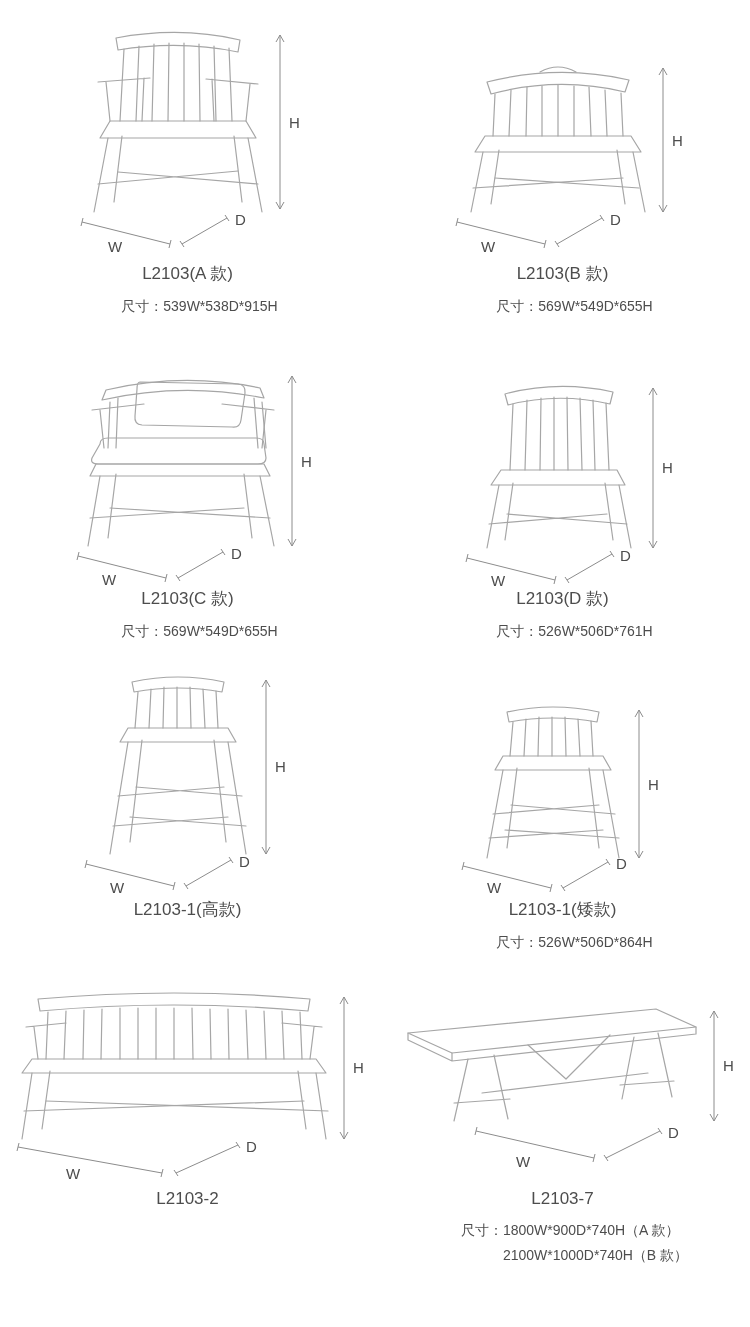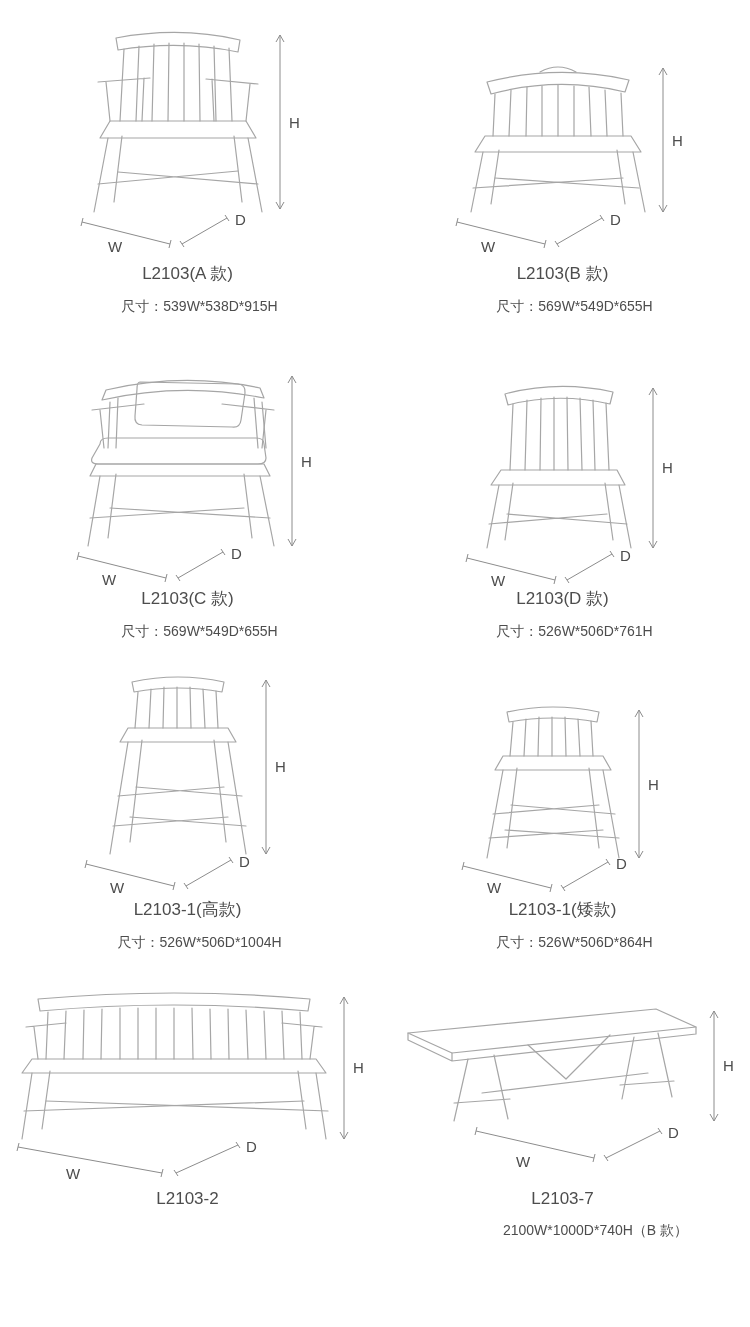--- a/index.html
+++ b/index.html
@@ -163,21 +163,20 @@
             <path d="M28,198 L116,220 M27,202 L29,194 M115,224 L117,216"></path>
             <path d="M128,220 L173,194 M126,217 L130,223 M171,191 L175,197"></path>
           </g>
           <text x="217" y="106">H</text>
           <text x="52" y="227">W</text>
           <text x="181" y="201">D</text>
         </svg>
       </div>
       <div class="caption">
         <div class="pname">L2103-1(高款)</div>
-        <div class="psize">尺寸：526W*506D*1004H</div>
       </div>
     </div>
 
     <div class="cell">
       <div class="drawbox">
         <svg width="260" height="228" viewBox="0 0 260 228">
           <g class="sketch">
             <path d="M74,46 Q120,36 166,46 L164,56 Q120,48 76,56 Z"></path>
             <path d="M80,56 L77,90 M93,53 L91,90 M106,51 L105,90 M119,51 L119,90 M132,51 L133,90 M145,53 L147,90 M158,55 L160,90"></path>
             <path d="M70,90 L170,90 L178,104 L62,104 Z"></path>
@@ -246,19 +245,20 @@
             <path d="M218,187 L272,160 M216,184 L220,190 M270,157 L274,163"></path>
           </g>
           <text x="335" y="100">H</text>
           <text x="128" y="196">W</text>
           <text x="280" y="167">D</text>
         </svg>
       </div>
       <div class="caption">
         <div class="pname">L2103-7</div>
         <div class="psize-block">
+          <div class="psize">尺寸：1800W*900D*740H（A 款）</div>
           <div class="psize indent">2100W*1000D*740H（B 款）</div>
         </div>
       </div>
     </div>
   </div>
 
 </div>
 
 </body></html>

